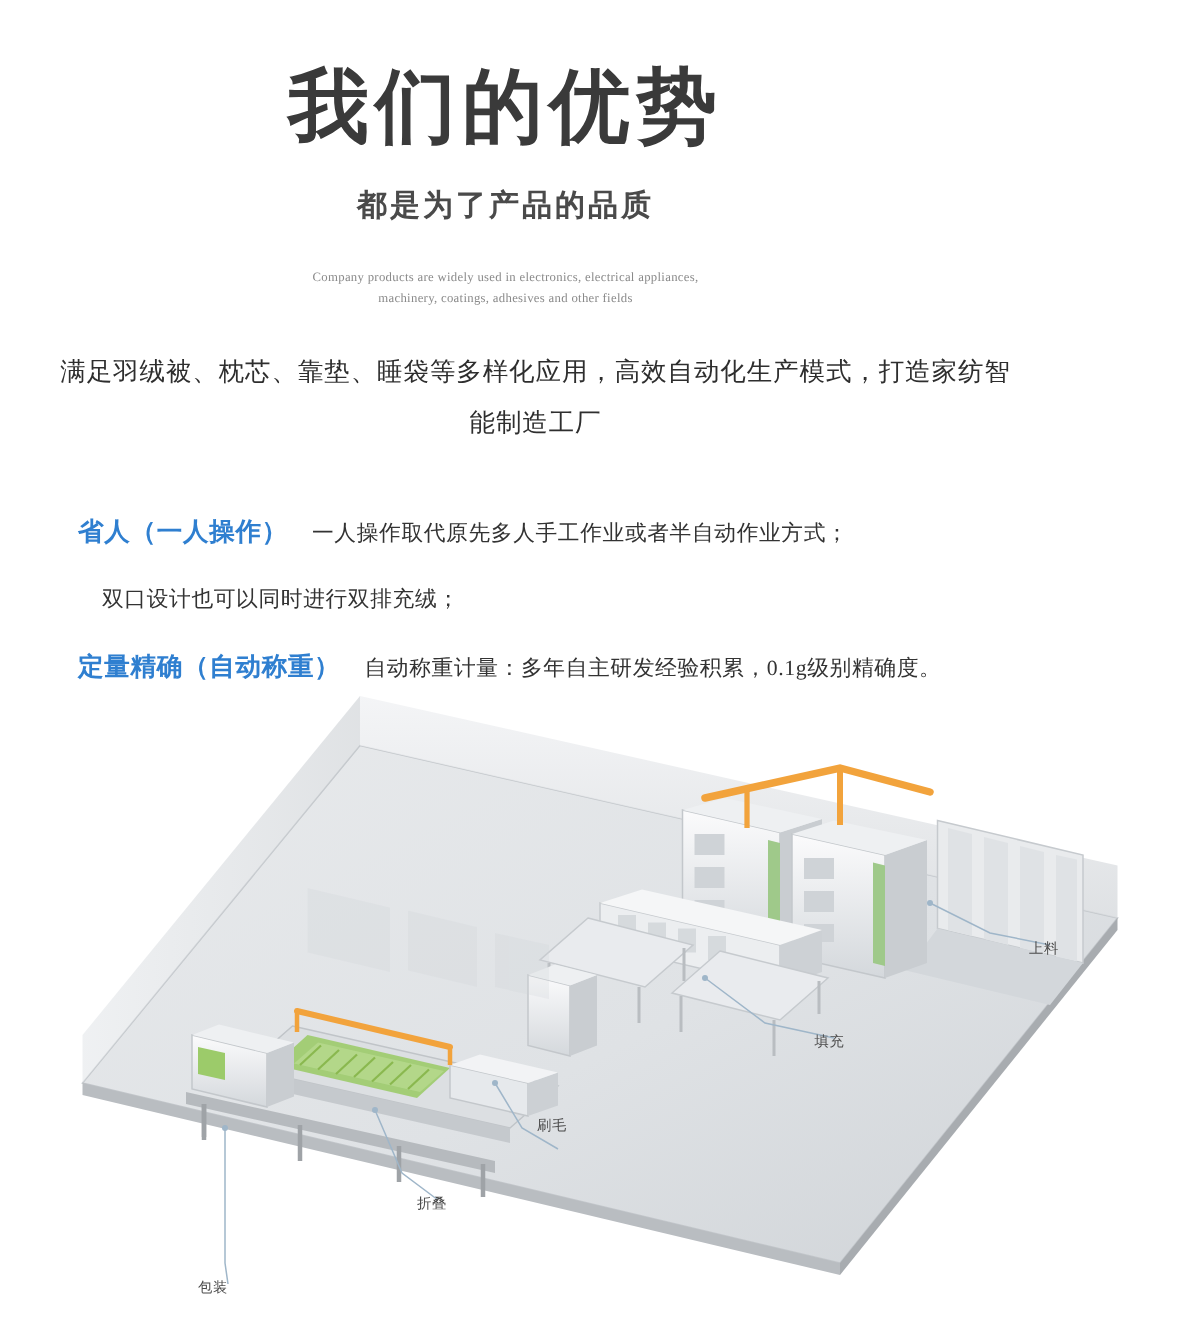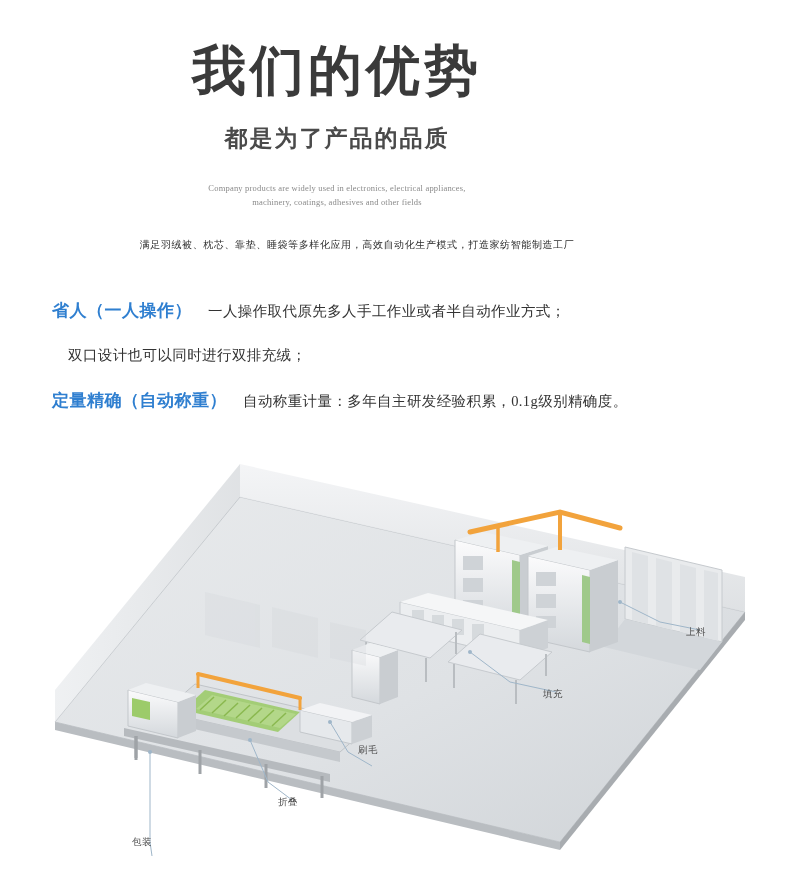--- a/index.html
+++ b/index.html
@@ -30,21 +30,21 @@
   }
   .main-title {
     font-size: 54px;
     font-weight: bold;
     letter-spacing: 4px;
     color: #3a3a3a;
     line-height: 1.1;
     margin: 0;
   }
   .sub-title {
-    font-size: 23px;
+    font-size: 20px;
     font-weight: bold;
     color: #4a4a4a;
     letter-spacing: 2px;
     margin-top: 22px;
   }
   .en-line {
     font-size: 8.5px;
     color: #8a8a8a;
     line-height: 1.55;
     margin-top: 28px;
@@ -56,21 +56,21 @@
     text-align: center;
     margin-top: 26px;
   }
   .intro-line {
     font-size: 15.5px;
     color: #2e2e2e;
     letter-spacing: 0.6px;
     line-height: 2.0;
   }
   .intro-line.second {
-    font-size: 10px;
+    font-size: 17px;
     margin-left: 40px;
   }
 
   
   .features {
     margin-top: 44px;
     padding-left: 52px;
     padding-right: 40px;
   }
   .feature-row {
@@ -295,16 +295,16 @@
         <circle cx="330" cy="270" r="2"></circle>
         <circle cx="250" cy="288" r="2"></circle>
         <circle cx="150" cy="300" r="2"></circle>
       </g>
     </svg>
 
     <div class="callout-label" style="left:686px; top:174px;">上料</div>
     <div class="callout-label" style="left:543px; top:236px;">填充</div>
     <div class="callout-label" style="left:358px; top:292px;">刷毛</div>
     <div class="callout-label" style="left:278px; top:344px;">折叠</div>
-    <div class="callout-label" style="left:132px; top:384px;">包装</div>
+    <div class="callout-label" style="left:132px; top:400px;">包装</div>
   </div>
 
 </div>
 
 </body></html>

